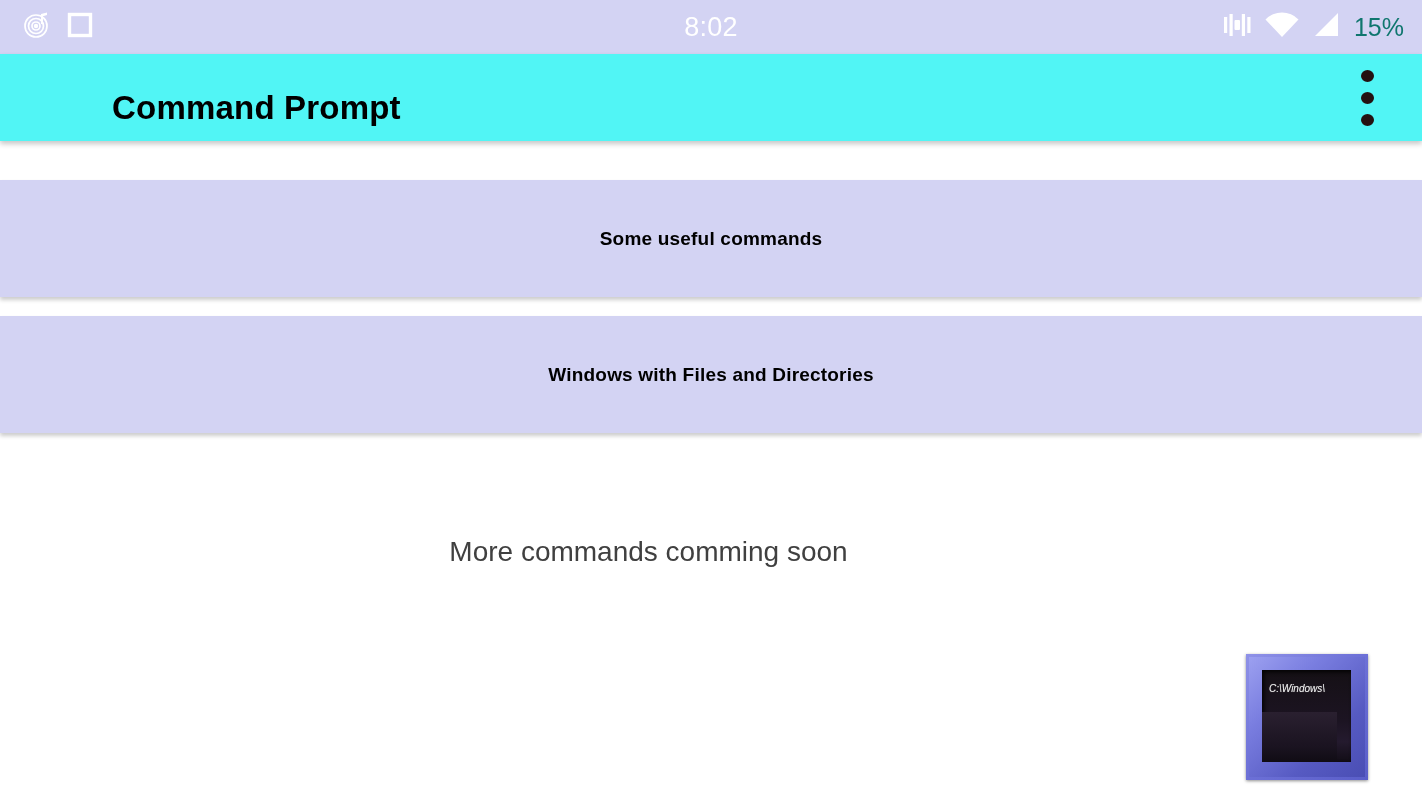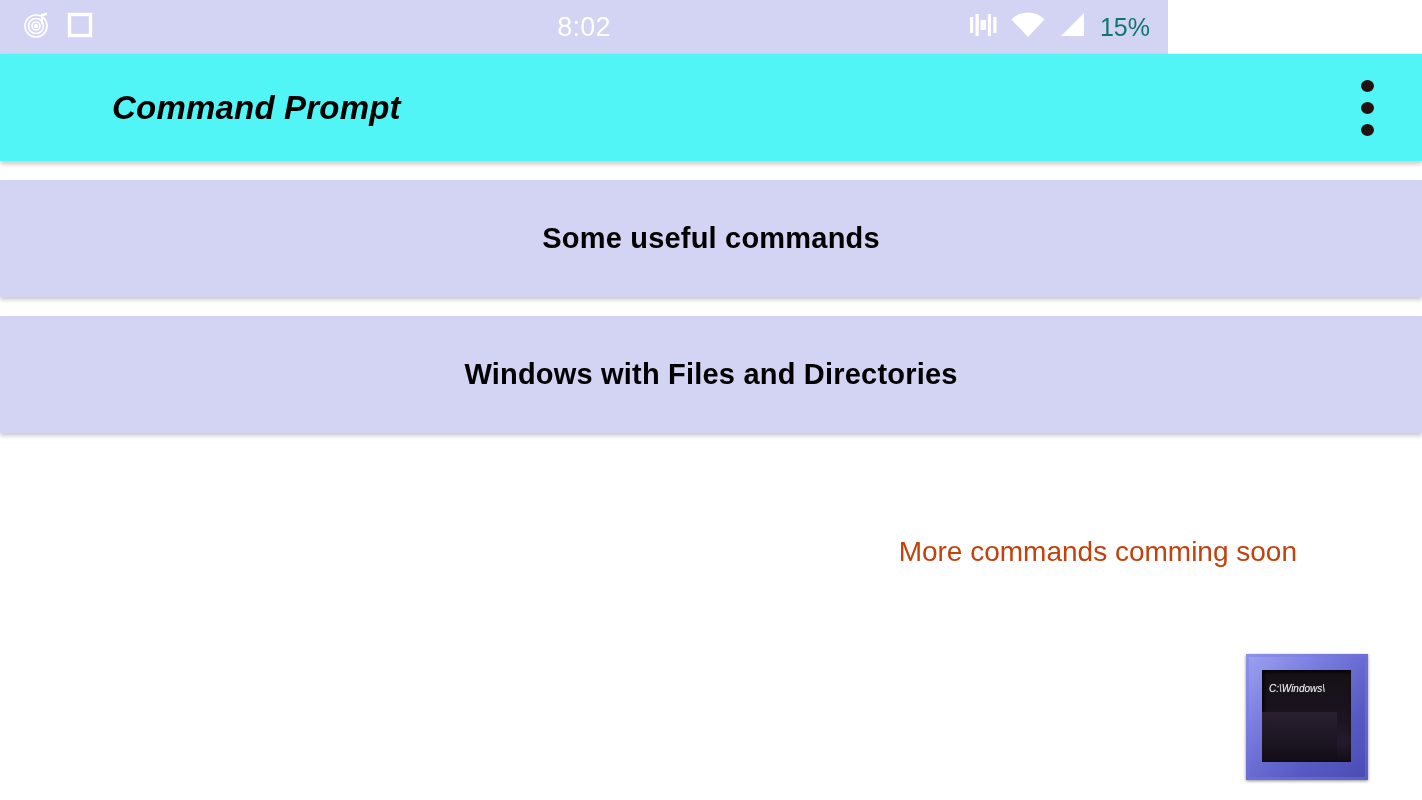--- a/index.html
+++ b/index.html
@@ -6,21 +6,21 @@
   html, body {
     width:1422px; height:800px;
     background:#ffffff;
     font-family:"Liberation Sans", sans-serif;
     overflow:hidden;
   }
 
   
   #status-bar {
     position:absolute; left:0; top:0;
-    width:1168px; height:54px;
+    width:1422px; height:54px;
     background:#d3d3f3;
     display:flex; align-items:center;
   }
   #status-left {
     display:flex; align-items:center;
     gap:14px; padding-left:22px;
   }
   .status-icon { display:block; }
   #status-clock {
     position:absolute; left:0; right:0; top:0;
@@ -34,25 +34,24 @@
     height:54px;
     display:flex; align-items:center; gap:12px;
   }
   #battery-percent {
     color:#0f766e; font-size:25px; font-weight:400;
   }
 
   
   #app-bar {
     position:absolute; left:0; top:54px;
-    width:1422px; height:107px;
+    width:1422px; height:87px;
     background:#51f5f5;
     box-shadow:0 3px 5px rgba(0,0,0,0.22);
     z-index:5;
-    font-style:italic;
   }
   #app-bar-title {
     position:absolute; left:112px; top:0;
     height:107px; line-height:107px;
     font-size:33px; font-weight:bold;
     color:#000000;
     letter-spacing:0.2px;
   }
   #overflow-menu {
     position:absolute; right:44px; top:50%;
@@ -74,31 +73,31 @@
   }
   .command-card {
     width:1422px; height:117px;
     background:#d3d3f3;
     margin-top:19px;
     display:flex; align-items:center; justify-content:center;
     box-shadow:0 3px 4px rgba(0,0,0,0.20);
     cursor:pointer;
   }
   .card-label {
-    font-size:29px; font-weight:bold;
+    font-size:19px; font-weight:bold;
     color:#000000; text-align:center;
     letter-spacing:0.2px;
   }
 
   
   #coming-soon-note {
     position:absolute; left:0; top:536px;
-    width:1297px; text-align:right;
+    width:1297px; text-align:center;
     font-size:28px; font-weight:400;
-    color:#c2410c;
+    color:#404040;
   }
 
   
   #cmd-icon {
     position:absolute; left:1246px; top:654px;
     width:122px; height:126px;
     background:linear-gradient(135deg,#8f92e8 0%,#6e72d8 45%,#5a5ec9 100%);
     box-shadow:0 1px 3px rgba(0,0,0,0.45);
     padding:3px;
   }

